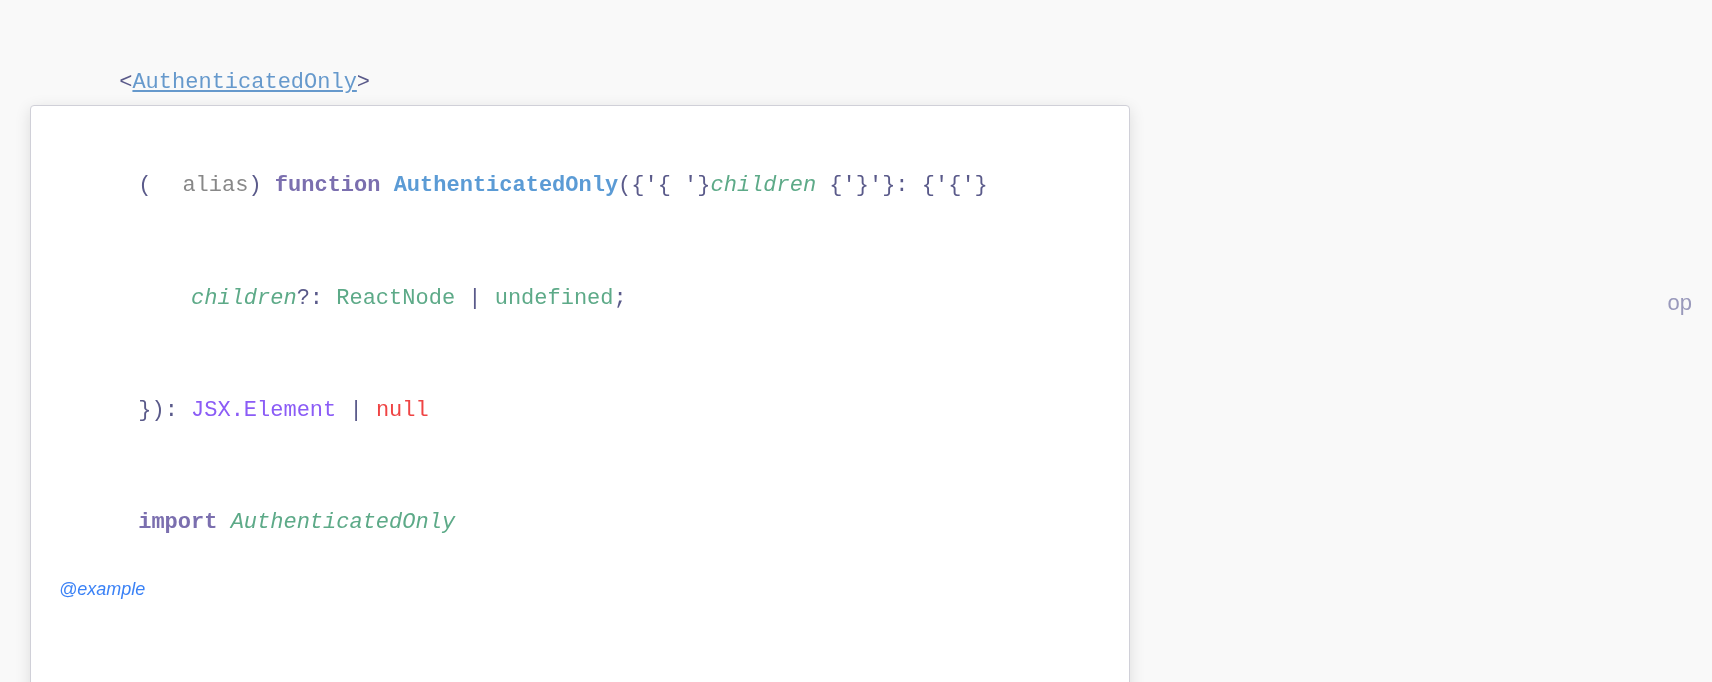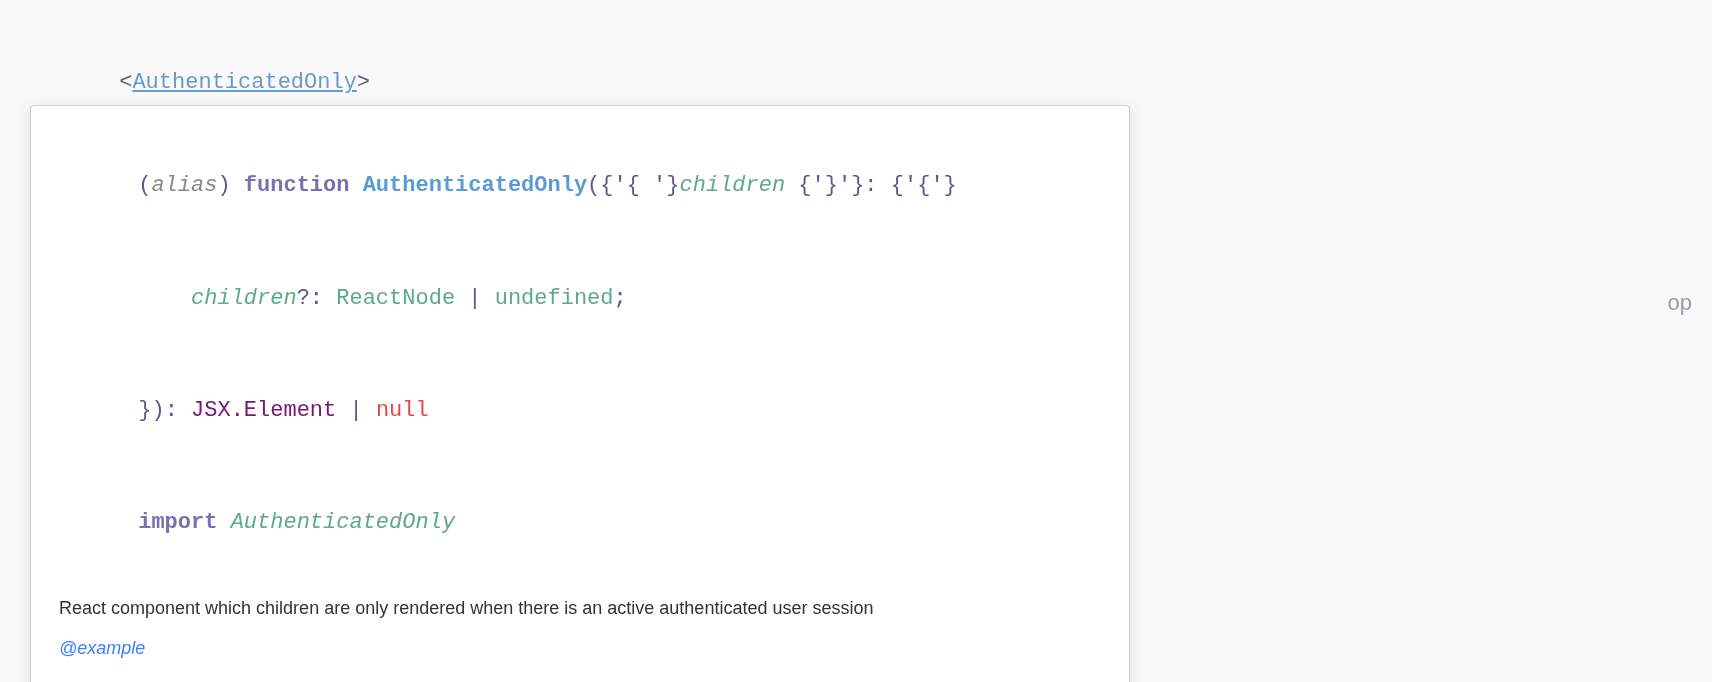--- a/index.html
+++ b/index.html
@@ -59,30 +59,30 @@
     }
 
     .tooltip-line {
       line-height: 1.7;
       white-space: pre;
       font-family: 'Courier New', Courier, monospace;
       font-size: 22px;
     }
 
     .t-paren { color: #5a5a8a; }
-    .t-italic { font-style: italic; color: #888; }
+    .t-italic { color: #888; margin-left: 31px; }
     .t-kw { color: #7b6faf; font-weight: bold; }
     .t-func-name { color: #5b9bd5; font-weight: bold; }
     .t-param { font-style: italic; color: #5daa88; }
     .t-colon { color: #5a5a8a; }
     .t-type { color: #5daa88; }
     .t-pipe { color: #5a5a8a; }
     .t-undefined { color: #5daa88; }
     .t-semi { color: #5a5a8a; }
-    .t-jsx { color: #701a75; }
+    .t-jsx { color: #8b5cf6; }
     .t-null { color: #ef4444; text-align: right; }
     .t-import-kw { color: #7b6faf; font-weight: bold; }
     .t-import-name { font-style: italic; color: #5daa88; }
 
     .tooltip-desc {
       font-family: -apple-system, BlinkMacSystemFont, 'Segoe UI', sans-serif;
       font-size: 18px;
       color: #333;
       margin-top: 16px;
       margin-bottom: 16px;
@@ -143,21 +143,20 @@
     </div>
 
     <div class="tooltip-line">
       <span class="t-colon">})</span><span class="t-colon">: </span><span class="t-jsx">JSX.Element</span><span class="t-paren"> </span><span class="t-pipe">|</span><span class="t-paren"> </span><span class="t-null">null</span>
     </div>
 
     <div class="tooltip-line">
       <span class="t-import-kw">import</span><span class="t-paren"> </span><span class="t-import-name">AuthenticatedOnly</span>
     </div>
 
-    <div class="tooltip-desc">React component which children are only rendered when there is an active authenticated user session</div>
 
     <div class="tooltip-example">
       <span class="tooltip-example-at">@example</span>
     </div>
 
     <div class="tooltip-code">
       
     </div>
 
   </div>

